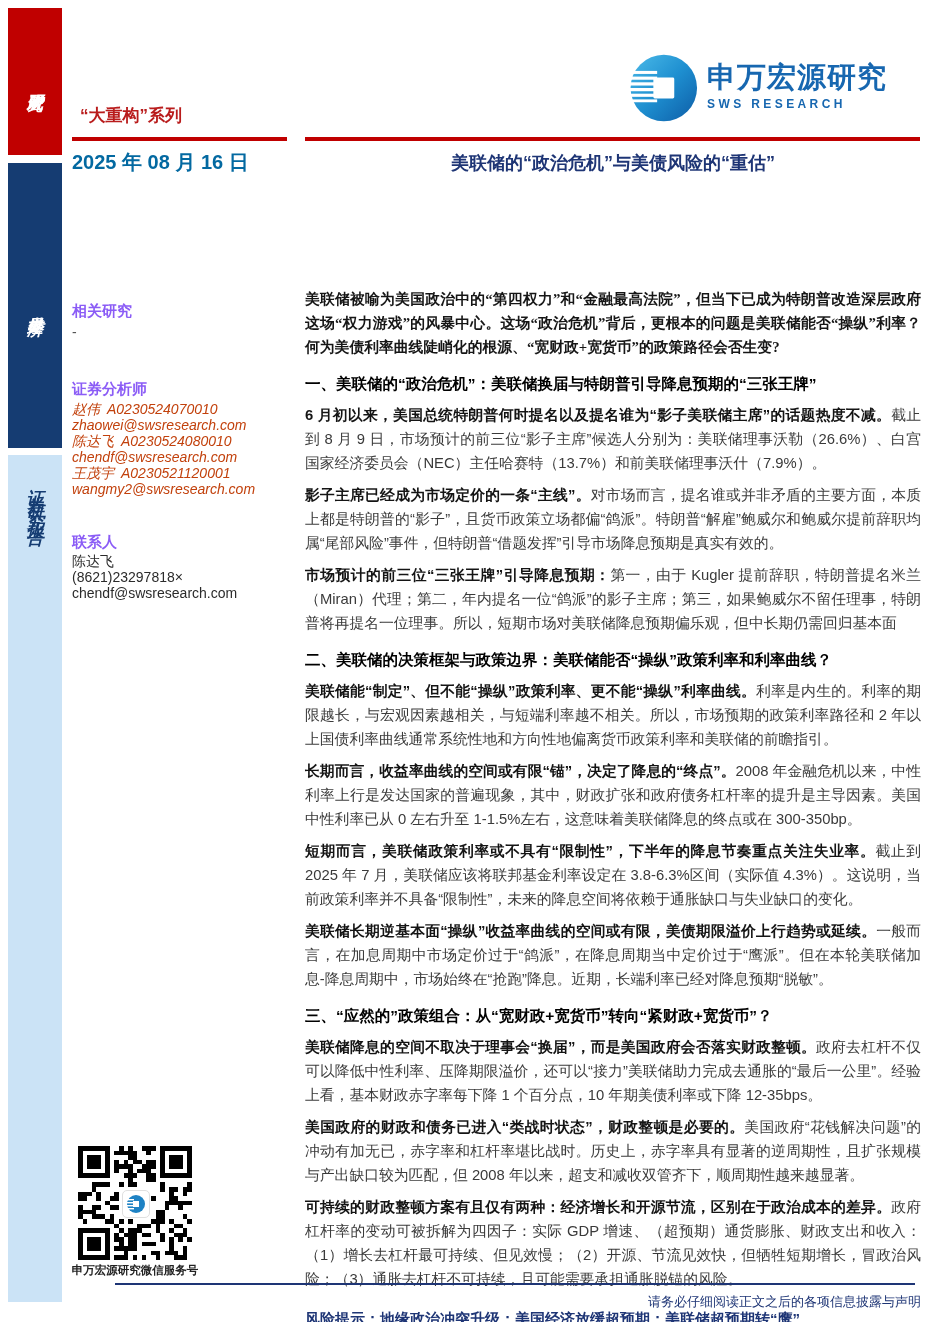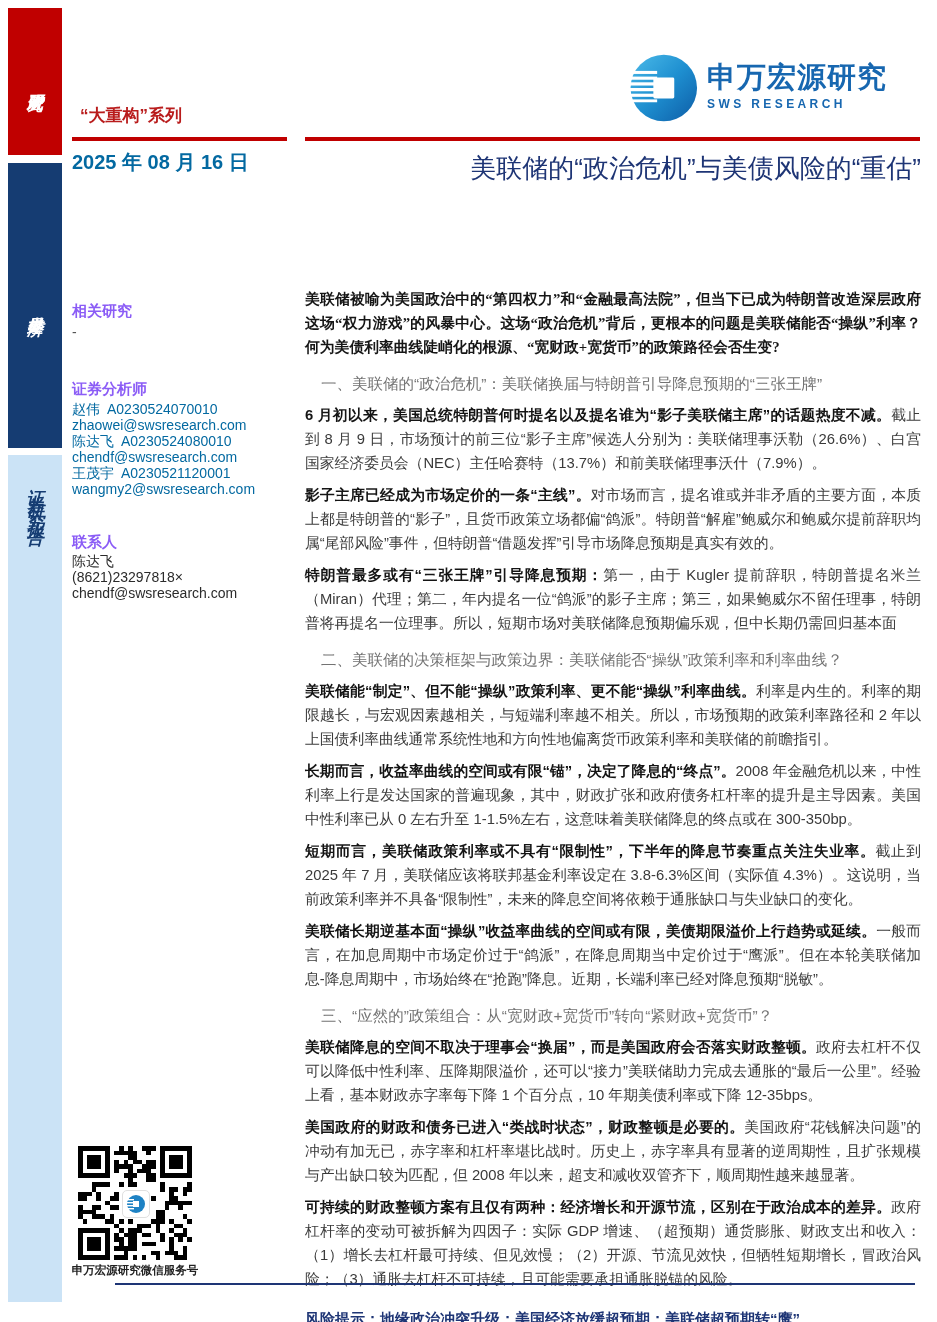--- a/index.html
+++ b/index.html
@@ -18,41 +18,41 @@
   
   .series{position:absolute;left:80px;top:104px;font-size:17px;font-weight:bold;color:#b91c1c;}
   .rule-series{position:absolute;left:72px;top:137px;width:215px;height:4px;background:#c00000;}
   .rule-header{position:absolute;left:305px;top:137px;width:615px;height:4px;background:#c00000;}
   .date{position:absolute;left:72px;top:149px;font-size:20px;font-weight:bold;color:#0369a1;}
 
   .blue-label{position:absolute;font-size:15px;font-weight:bold;color:#8b5cf6;text-align:center;}
   .related-label{left:72px;top:302px;}
   .related-dash{position:absolute;left:72px;top:324px;font-size:14px;color:#555;}
   .analyst-label{left:72px;top:380px;}
-  .analyst-list{position:absolute;left:72px;top:401px;width:228px;font-size:14px;color:#0369a1;}
+  .analyst-list{position:absolute;left:72px;top:401px;width:228px;font-size:14px;color:#c2410c;font-style:italic;}
   .an-line{line-height:16px;white-space:nowrap;}
   .an-id{margin-left:7px;}
   .an-email{line-height:16px;}
   .contact-label{left:72px;top:533px;}
   .contact-list{position:absolute;left:72px;top:553px;width:228px;font-size:14px;color:#2b2b2b;line-height:16px;}
 
   
   .brand{position:absolute;left:622px;top:50px;display:flex;gap:9px;}
   .brand-text{padding-top:12px;}
   .brand-cn{font-size:29px;font-weight:bold;color:#1767b0;letter-spacing:1px;line-height:1.1;}
   .brand-en{font-size:12px;font-weight:bold;color:#1767b0;letter-spacing:3.4px;margin-top:3px;}
 
-  .report-title{position:absolute;left:305px;top:151px;width:616px;text-align:right;
-                font-size:26px;font-weight:normal;color:#1e3575;white-space:nowrap;}
+  .report-title{position:absolute;left:305px;top:151px;width:616px;text-align:center;
+                font-size:18px;font-weight:bold;color:#1e3575;white-space:nowrap;}
 
   
   .main{position:absolute;left:305px;top:287px;width:616px;font-size:14.8px;line-height:24px;
         color:#3a3a3a;text-align:justify;}
   .intro{font-weight:bold;color:#161616;margin:0;font-family:Liberation Serif, serif;}
-  h2.sec{font-size:15.5px;color:#737373;margin:14px 16px 9px;line-height:21px;font-weight:normal;}
+  h2.sec{font-size:15.5px;color:#000000;margin:14px 0 9px;line-height:21px;font-weight:bold;}
   p.para{margin:0 0 8px;}
   p.para b{color:#141414;}
   .risk{margin:16px 0 0;font-weight:bold;color:#1e3575;font-size:15px;}
 
   
   .qr-wrap{position:absolute;left:78px;top:1146px;width:114px;height:114px;}
   .qr-wrap svg{display:block;}
   .qr-badge{position:absolute;left:44px;top:44px;width:26px;height:26px;background:#fff;
             border:1px solid #e0e0e0;border-radius:5px;display:flex;align-items:center;justify-content:center;}
   .qr-caption{position:absolute;left:60px;top:1263px;width:150px;text-align:center;
@@ -136,21 +136,21 @@
     <div>(8621)23297818×</div>
     <div>chendf@swsresearch.com</div>
   </div>
 
   <div class="main">
     <p class="intro">美联储被喻为美国政治中的“第四权力”和“金融最高法院”，但当下已成为特朗普改造深层政府这场“权力游戏”的风暴中心。这场“政治危机”背后，更根本的问题是美联储能否“操纵”利率？何为美债利率曲线陡峭化的根源、“宽财政+宽货币”的政策路径会否生变?</p>
 
     <h2 class="sec">一、美联储的“政治危机”：美联储换届与特朗普引导降息预期的“三张王牌”</h2>
     <p class="para"><b>6 月初以来，美国总统特朗普何时提名以及提名谁为“影子美联储主席”的话题热度不减。</b><span>截止到 8 月 9 日，市场预计的前三位“影子主席”候选人分别为：美联储理事沃勒（26.6%）、白宫国家经济委员会（NEC）主任哈赛特（13.7%）和前美联储理事沃什（7.9%）。</span></p>
     <p class="para"><b>影子主席已经成为市场定价的一条“主线”。</b><span>对市场而言，提名谁或并非矛盾的主要方面，本质上都是特朗普的“影子”，且货币政策立场都偏“鸽派”。特朗普“解雇”鲍威尔和鲍威尔提前辞职均属“尾部风险”事件，但特朗普“借题发挥”引导市场降息预期是真实有效的。</span></p>
-    <p class="para"><b>特朗普最多或有“三张王牌”引导降息预期：</b><span>第一，由于 Kugler 提前辞职，特朗普提名米兰（Miran）代理；第二，年内提名一位“鸽派”的影子主席；第三，如果鲍威尔不留任理事，特朗普将再提名一位理事。所以，短期市场对美联储降息预期偏乐观，但中长期仍需回归基本面</span></p>
+    <p class="para"><b>市场预计的前三位“三张王牌”引导降息预期：</b><span>第一，由于 Kugler 提前辞职，特朗普提名米兰（Miran）代理；第二，年内提名一位“鸽派”的影子主席；第三，如果鲍威尔不留任理事，特朗普将再提名一位理事。所以，短期市场对美联储降息预期偏乐观，但中长期仍需回归基本面</span></p>
 
     <h2 class="sec">二、美联储的决策框架与政策边界：美联储能否“操纵”政策利率和利率曲线？</h2>
     <p class="para"><b>美联储能“制定”、但不能“操纵”政策利率、更不能“操纵”利率曲线。</b><span>利率是内生的。利率的期限越长，与宏观因素越相关，与短端利率越不相关。所以，市场预期的政策利率路径和 2 年以上国债利率曲线通常系统性地和方向性地偏离货币政策利率和美联储的前瞻指引。</span></p>
     <p class="para"><b>长期而言，收益率曲线的空间或有限“锚”，决定了降息的“终点”。</b><span>2008 年金融危机以来，中性利率上行是发达国家的普遍现象，其中，财政扩张和政府债务杠杆率的提升是主导因素。美国中性利率已从 0 左右升至 1-1.5%左右，这意味着美联储降息的终点或在 300-350bp。</span></p>
     <p class="para"><b>短期而言，美联储政策利率或不具有“限制性”，下半年的降息节奏重点关注失业率。</b><span>截止到 2025 年 7 月，美联储应该将联邦基金利率设定在 3.8-6.3%区间（实际值 4.3%）。这说明，当前政策利率并不具备“限制性”，未来的降息空间将依赖于通胀缺口与失业缺口的变化。</span></p>
     <p class="para"><b>美联储长期逆基本面“操纵”收益率曲线的空间或有限，美债期限溢价上行趋势或延续。</b><span>一般而言，在加息周期中市场定价过于“鸽派”，在降息周期当中定价过于“鹰派”。但在本轮美联储加息-降息周期中，市场始终在“抢跑”降息。近期，长端利率已经对降息预期“脱敏”。</span></p>
 
     <h2 class="sec">三、“应然的”政策组合：从“宽财政+宽货币”转向“紧财政+宽货币”？</h2>
     <p class="para"><b>美联储降息的空间不取决于理事会“换届”，而是美国政府会否落实财政整顿。</b><span>政府去杠杆不仅可以降低中性利率、压降期限溢价，还可以“接力”美联储助力完成去通胀的“最后一公里”。经验上看，基本财政赤字率每下降 1 个百分点，10 年期美债利率或下降 12-35bps。</span></p>
     <p class="para"><b>美国政府的财政和债务已进入“类战时状态”，财政整顿是必要的。</b><span>美国政府“花钱解决问题”的冲动有加无已，赤字率和杠杆率堪比战时。历史上，赤字率具有显著的逆周期性，且扩张规模与产出缺口较为匹配，但 2008 年以来，超支和减收双管齐下，顺周期性越来越显著。</span></p>
@@ -347,14 +347,15 @@
         <rect x="0" y="5" width="8" height="1.4" fill="#ffffff"></rect>
         <rect x="0" y="8" width="7" height="1.4" fill="#ffffff"></rect>
         <rect x="0" y="11" width="7" height="1.4" fill="#ffffff"></rect>
         <rect x="0" y="14" width="8" height="1.4" fill="#ffffff"></rect>
       </svg>
     </div>
   </div>
   <div class="qr-caption">申万宏源研究微信服务号</div>
 
   <div class="rule-footer"></div>
+  <div class="disclaimer">请务必仔细阅读正文之后的各项信息披露与声明</div>
 
 </div>
 
 </body></html>

